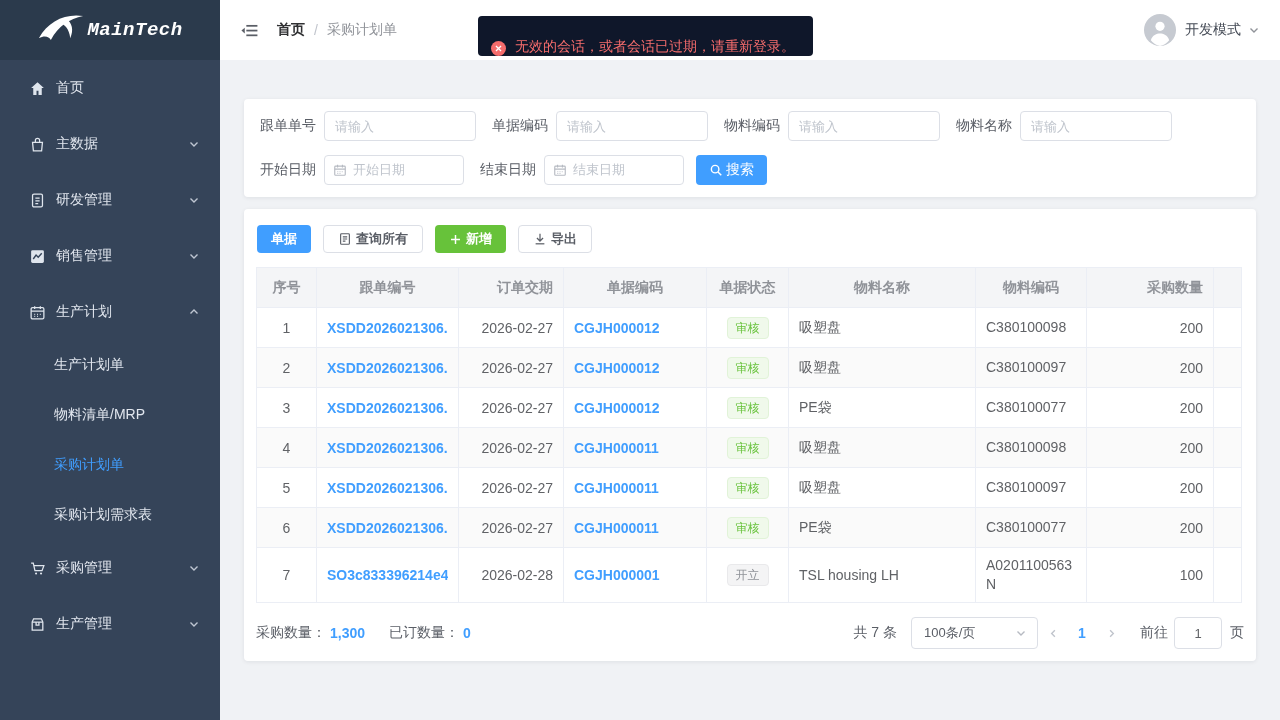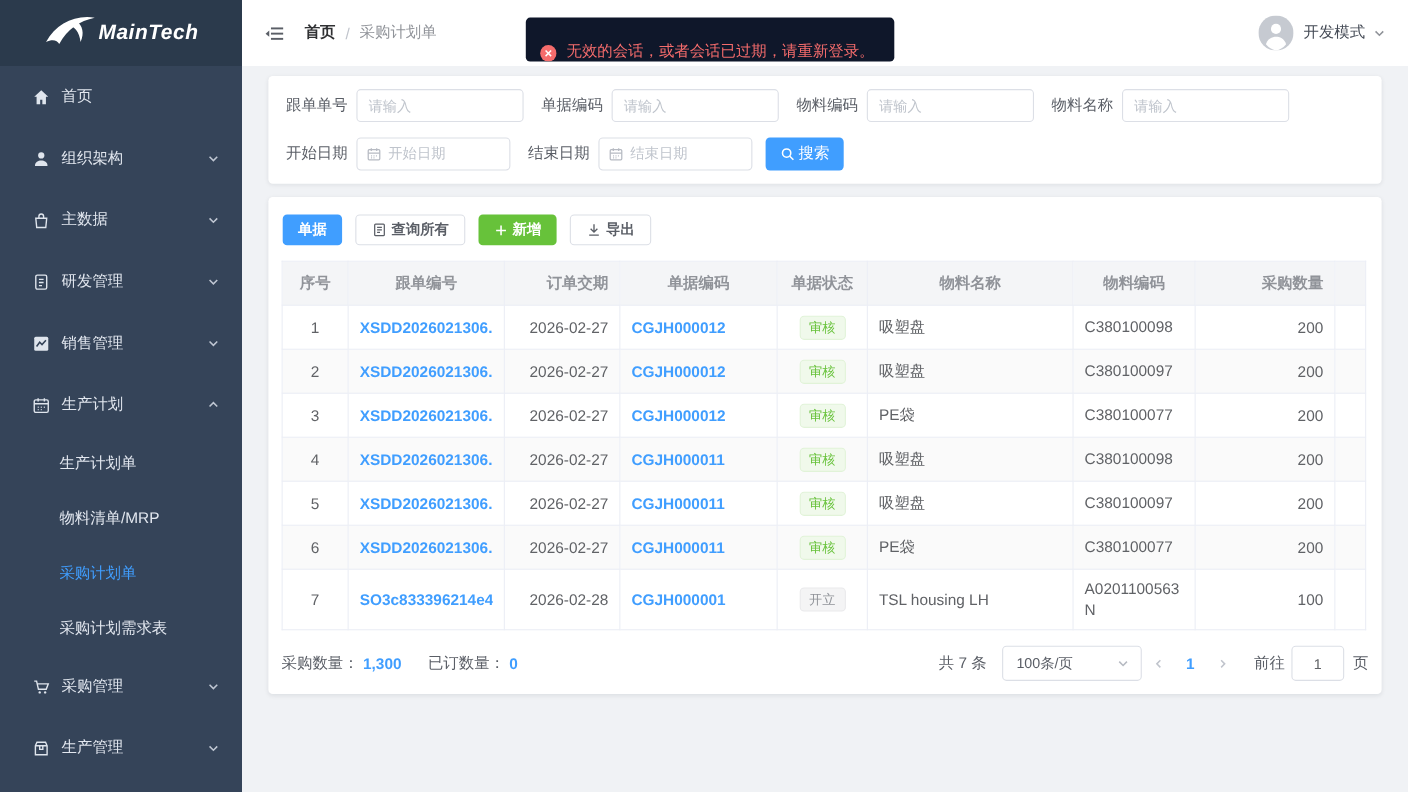--- a/index.html
+++ b/index.html
@@ -2,21 +2,21 @@
 <html><head>
 <meta charset="utf-8">
 <style>
   * { margin:0; padding:0; box-sizing:border-box; }
   html,body { width:1280px; height:720px; overflow:hidden; }
   body { display:flex; font-family:"Liberation Sans", sans-serif; background:#f0f2f5; font-size:14px; color:#606266; }
 
   
   .sidebar { width:220px; flex-shrink:0; background:#354459; height:720px; display:flex; flex-direction:column; }
   .logo { height:60px; background:#2b3a4c; display:flex; align-items:center; justify-content:center; gap:2px; }
-  .logo-text { color:#fff; font-style:italic; font-weight:bold; font-size:19px; letter-spacing:.5px; }
+  .logo-text { color:#fff; font-style:italic; font-weight:bold; font-size:19px; letter-spacing:.5px;font-family:Liberation Mono, monospace; }
   .menu { flex:1; overflow:hidden; }
   .side-item { height:56px; display:flex; align-items:center; padding:0 20px 0 29px; color:#e2e7ef; cursor:pointer; }
   .side-item .micon { width:17px; height:17px; margin-right:10px; color:#dfe5ed; flex-shrink:0; }
   .side-item .micon svg { width:100%; height:100%; display:block; }
   .side-item .arrow { margin-left:auto; width:12px; height:12px; color:#bfc6d2; }
   .sub-item { height:50px; display:flex; align-items:center; padding-left:54px; color:#e2e7ef; cursor:pointer; }
   .sub-item.active { color:#409eff; }
 
   
   .main { flex:1; display:flex; flex-direction:column; min-width:0; }
@@ -28,21 +28,21 @@
   .crumb-sep { color:#c0c4cc; margin:0 9px; }
   .crumb-cur { color:#909399; }
   .toast { position:absolute; left:258px; top:16px; height:40px; background:#0f172a; border-radius:4px; display:flex; align-items:flex-end; padding:0 18px 0 13px; }
   .toast .ticon { width:15px; height:15px; margin-right:9px; }
   .toast-text { color:#f56c6c; }
   .userbox { margin-left:auto; display:flex; align-items:center; cursor:pointer; }
   .avatar { width:32px; height:32px; }
   .user-name { margin-left:9px; color:#444a55; }
   .userbox .arrow { width:12px; height:12px; margin-left:7px; color:#909399; }
 
-  .content { padding:9px 24px 0;border-radius:30px; }
+  .content { padding:39px 24px 0;border-radius:30px; }
 
   .card { background:#fff; border-radius:4px; box-shadow:0 1px 4px rgba(0,21,41,.08); }
   .filter-card { padding:12px; margin-bottom:12px; }
   .filter-row { display:flex; align-items:center; height:30px; }
   .filter-row + .filter-row { margin-top:14px; }
   .f-label { width:60px; text-align:right; margin-right:8px; color:#5a5e66; flex-shrink:0; }
   .f-group { display:flex; align-items:center; margin-right:12px; }
   .t-input { width:152px; height:30px; border:1px solid #dcdfe6; border-radius:4px; padding:0 10px; font-size:13px; color:#606266; outline:none; font-family:"Liberation Sans",sans-serif; }
   .t-input::placeholder { color:#bfc4cc; }
   .date-input { width:140px; height:30px; border:1px solid #dcdfe6; border-radius:4px; padding:0 8px; display:flex; align-items:center; background:#fff; cursor:pointer; }
@@ -105,34 +105,20 @@
 
     <div class="side-item">
       <span class="micon">
         <svg viewBox="0 0 24 24" fill="currentColor">
             <path d="M12 3l9 8.2h-3V21h-4.6v-6h-2.8v6H6v-9.8H3z"></path>
           </svg>
       </span>
       <span>首页</span>
     </div>
 
-    <div class="side-item">
-      <span class="micon">
-        <svg viewBox="0 0 24 24" fill="currentColor">
-            <circle cx="12" cy="7.5" r="4"></circle>
-            <path d="M4 20.5c0-4.4 4-6.5 8-6.5s8 2.1 8 6.5V21H4z"></path>
-          </svg>
-      </span>
-      <span>组织架构</span>
-      <span class="arrow">
-          <svg viewBox="0 0 12 12" fill="none" stroke="currentColor" stroke-width="1.4">
-            <path d="M2.5 4.5L6 8l3.5-3.5"></path>
-          </svg>
-        </span>
-    </div>
 
     <div class="side-item">
       <span class="micon">
         <svg viewBox="0 0 24 24" fill="none" stroke="currentColor" stroke-width="1.8">
             <path d="M5 9h14l-1.2 12H6.2z"></path>
             <path d="M9 9V6.5a3 3 0 016 0V9"></path>
           </svg>
       </span>
       <span>主数据</span>
       <span class="arrow">

